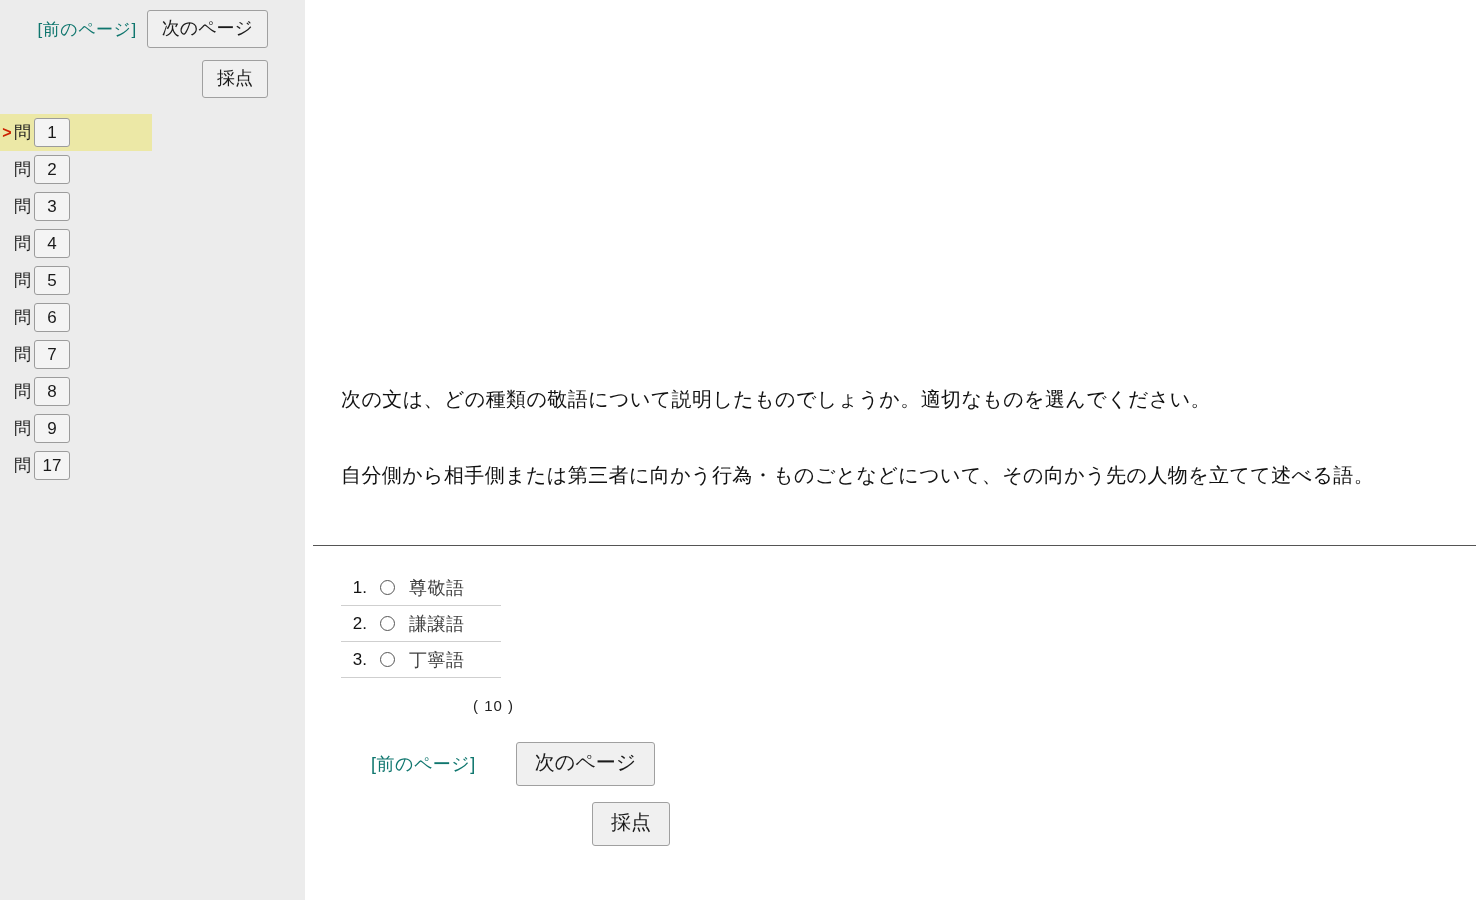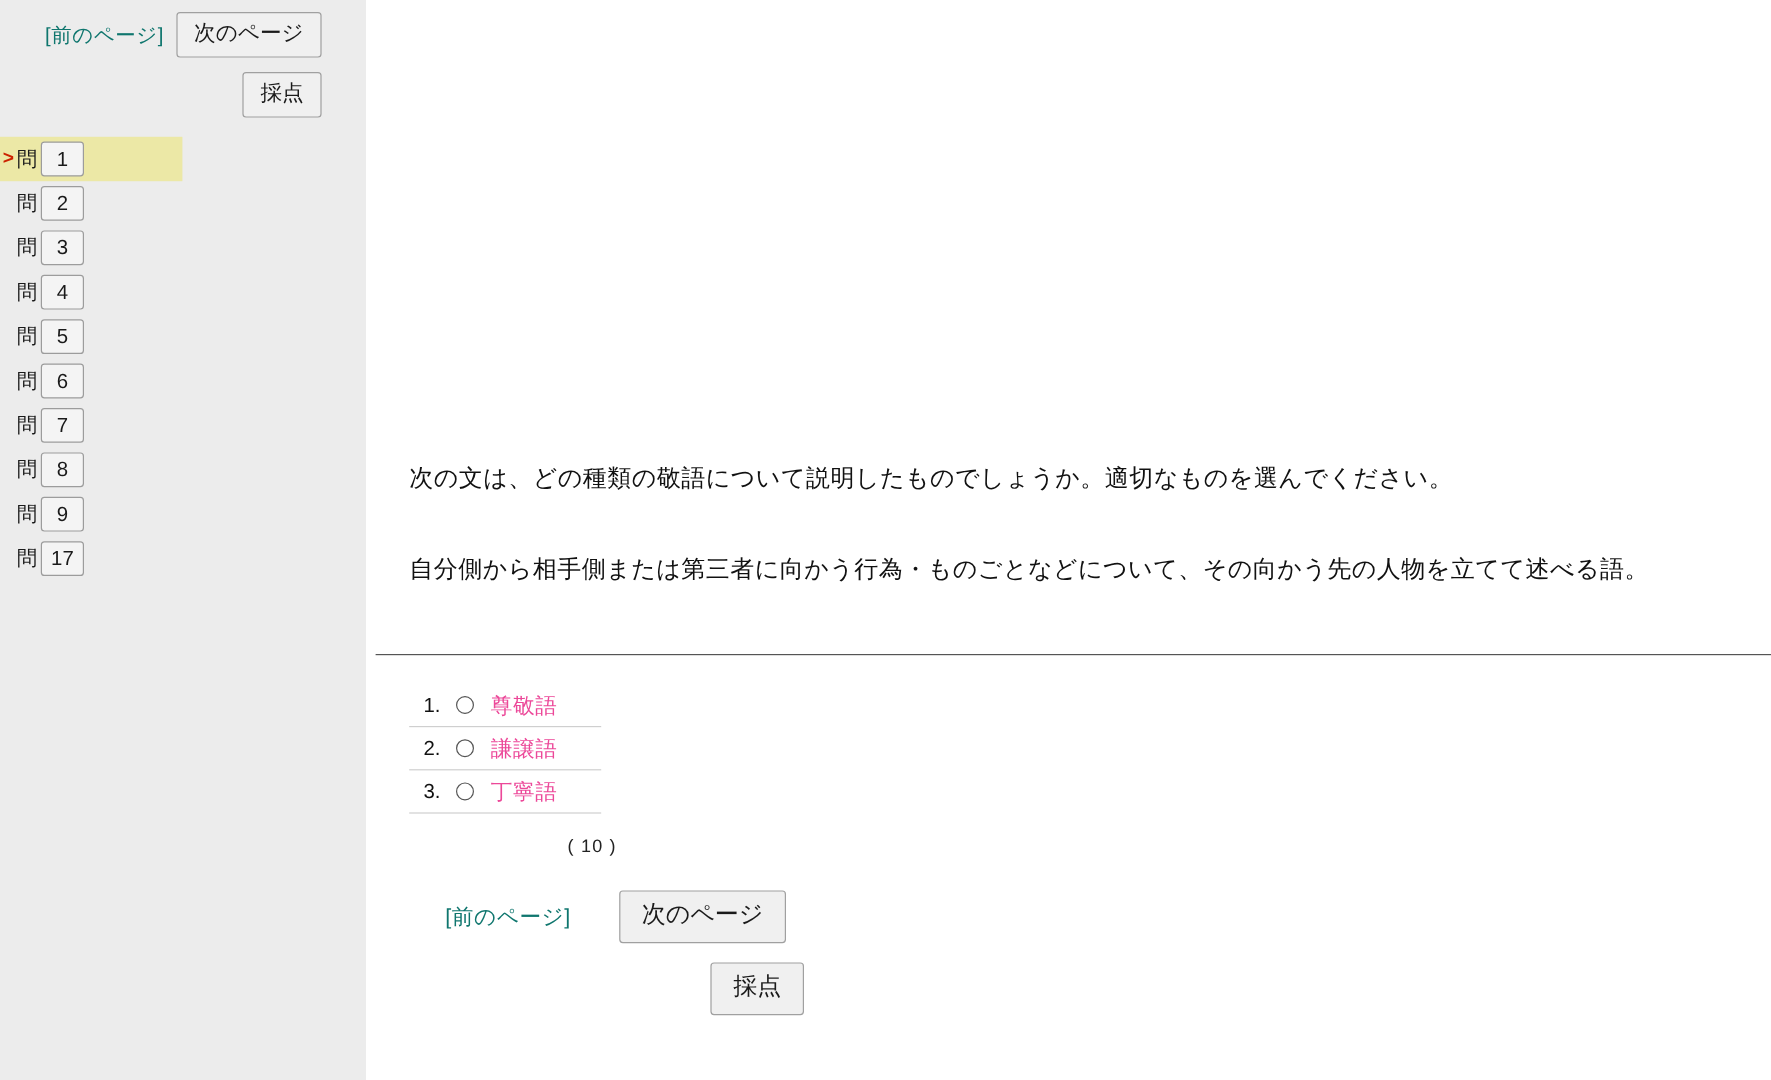--- a/index.html
+++ b/index.html
@@ -173,21 +173,21 @@
     border: 1px solid #555;
     border-radius: 50%;
     background: #fff;
     margin: 0 14px 0 13px;
     flex: 0 0 15px;
     box-sizing: border-box;
   }
   .choice-label {
     font-size: 18px;
     letter-spacing: 0.5px;
-    color: #ec4899;
+    color: #404040;
   }
 
   .points {
     position: absolute;
     top: 697px;
     left: 168px;
     font-size: 15px;
     color: #222;
     letter-spacing: 1px;
   }

